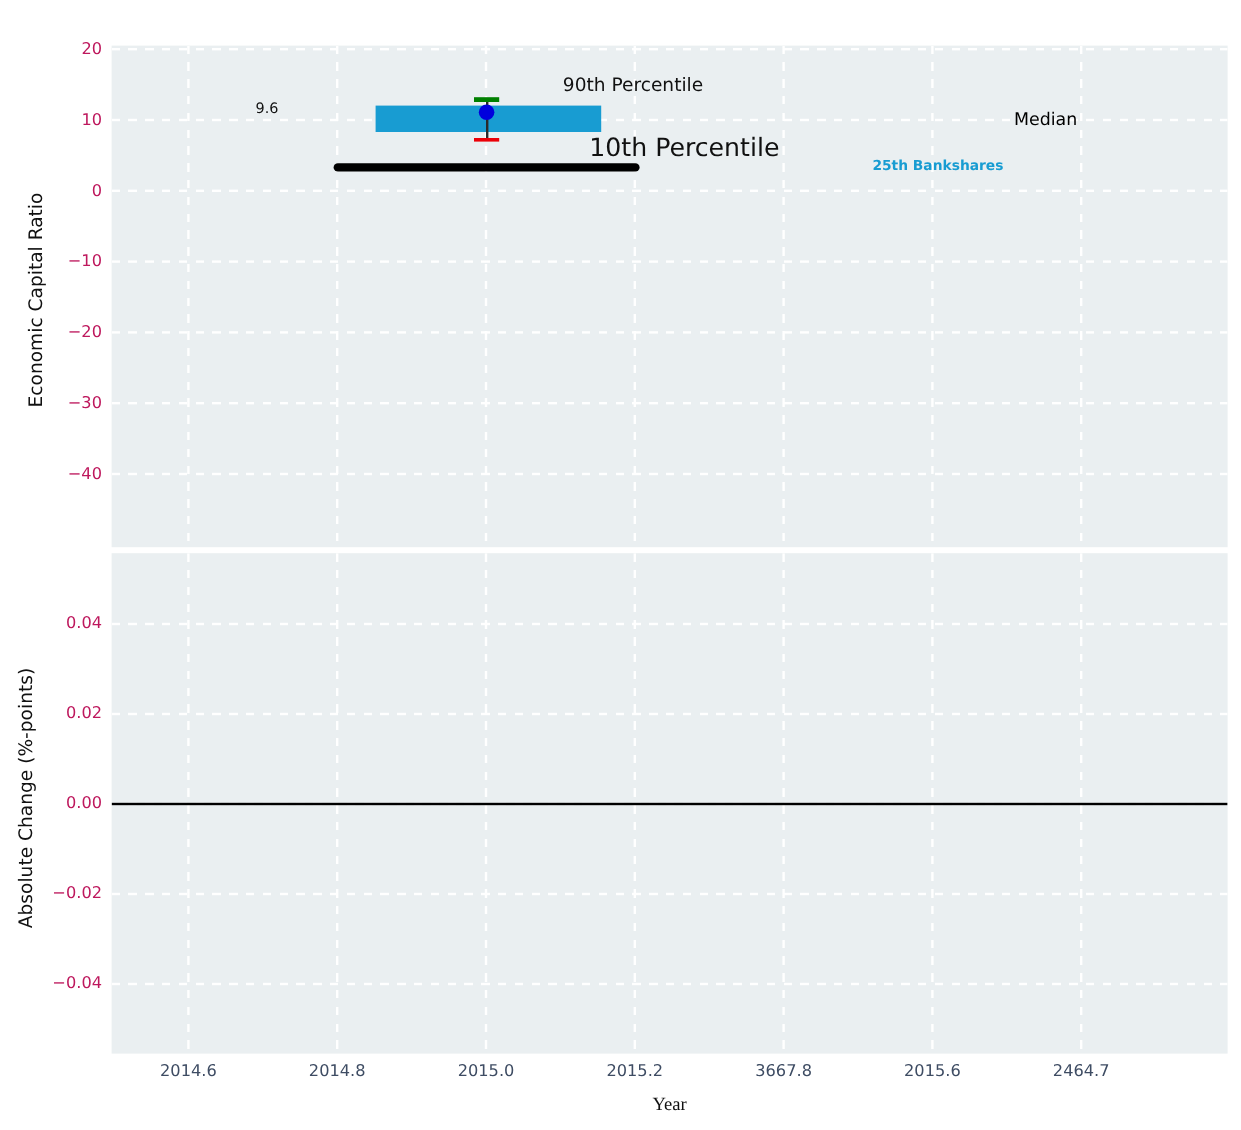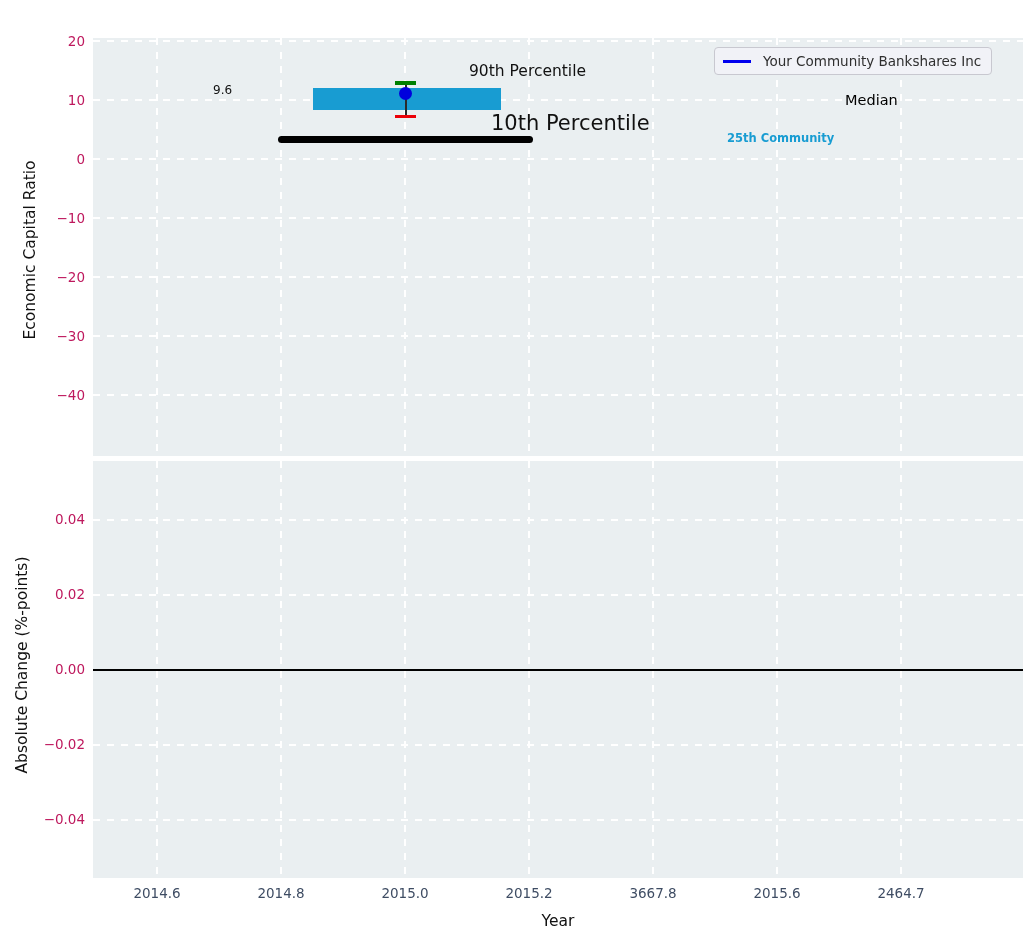--- a/index.html
+++ b/index.html
@@ -60,21 +60,21 @@
     line-height: 18px;
   }
 
   .axis-label {
     position: absolute;
     font-size: 15.5px;
     color: #111111;
     white-space: nowrap;
   }
   .axis-label.rot { transform: translate(-50%,-50%) rotate(-90deg); }
-  .axis-label.hor { transform: translate(-50%,-50%); }
+  .axis-label.hor { transform: translate(-50%,-50%); font-family: Liberation Serif, serif; }
 
   
   .median-line {
     position: absolute; left: 185px; top: 98px;
     width: 255px; height: 7px;
     background: #000000; border-radius: 3.5px;
   }
   .iqr-band {
     position: absolute; left: 220px; top: 50px;
     width: 188px; height: 22px;
@@ -148,27 +148,23 @@
     <div class="median-line"></div>
     <div class="iqr-band"></div>
     <div class="err-vline"></div>
     <div class="cap cap-green"></div>
     <div class="cap cap-red"></div>
     <div class="company-dot"></div>
 
     <div class="anno anno-median-val">9.6</div>
     <div class="anno anno-p90">90th Percentile</div>
     <div class="anno anno-p10">10th Percentile</div>
-    <div class="anno anno-p25">25th Community</div>
+    <div class="anno anno-p25">25th Bankshares</div>
     <div class="anno anno-median">Median</div>
 
-    <div class="legend">
-      <div class="legend-line"></div>
-      <div class="legend-label">Your Community Bankshares Inc</div>
-    </div>
   </div>
 
   <div class="plot plot-bottom">
     <div class="hgrid" style="top:58px"></div>
     <div class="hgrid" style="top:133px"></div>
     <div class="hgrid" style="top:208px"></div>
     <div class="hgrid" style="top:283px"></div>
     <div class="hgrid" style="top:358px"></div>
     <div class="vgrid" style="left:63px"></div>
     <div class="vgrid" style="left:187px"></div>

